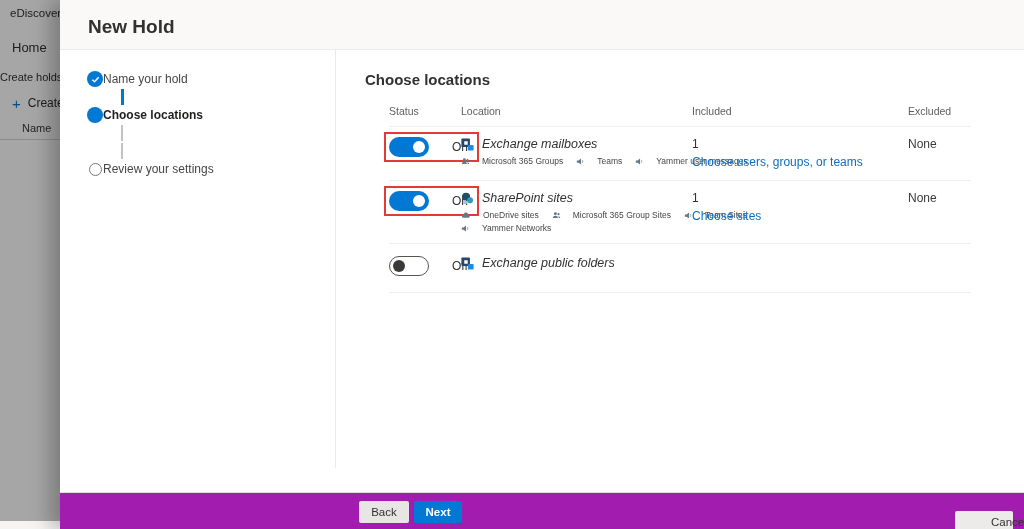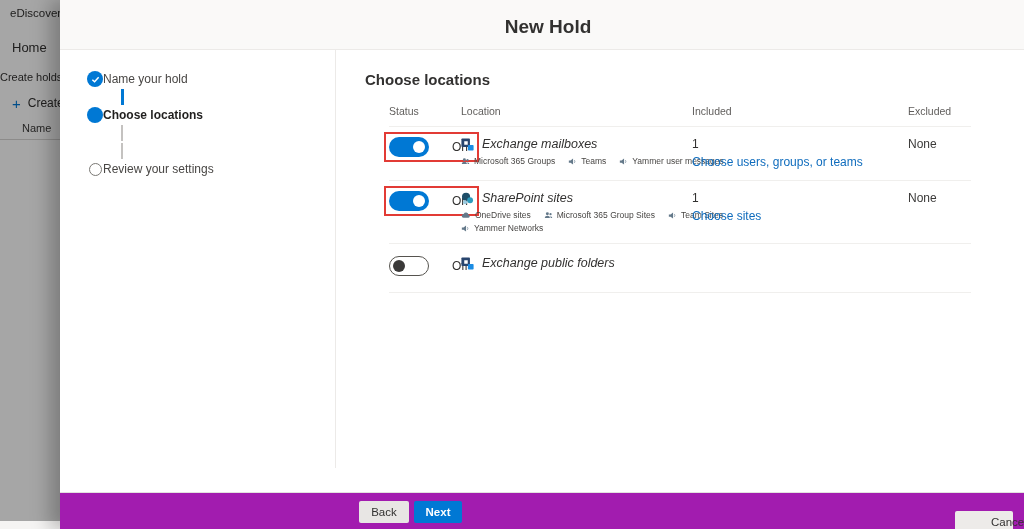--- a/index.html
+++ b/index.html
@@ -18,21 +18,21 @@
   .bd-toolbar .dl-icon { margin-left:10px; }
   .bd-name-header { position:absolute; left:22px; top:122px; font-size:11px; color:#3b3a39; }
   .bd-line { position:absolute; left:0; top:139px; width:62px; height:1px; background:#d8d6d4; }
   .bd-bottom { position:absolute; left:0; bottom:0; width:60px; height:8px; background:#f5f4f3; z-index:3; }
   .overlay { position:absolute; inset:0; background:rgba(0,0,0,0.35); z-index:2; }
 
   
   .panel { position:absolute; left:60px; top:0; width:964px; height:529px; background:#fff; z-index:10;
            box-shadow:-10px 0 18px rgba(0,0,0,0.25); display:flex; flex-direction:column; }
   .panel-header { flex:none; height:50px; background:#faf9f8; border-bottom:1px solid #eceae8; }
-  .panel-title { padding:16px 16px 0 28px; font-size:19px; font-weight:700; color:#323130;text-align:center; }
+  .panel-title { padding:16px 16px 0 28px; font-size:19px; font-weight:700; color:#323130; }
 
   .panel-body { flex:1; display:flex; min-height:0; background:#fff; }
 
   
   .wizard { flex:none; width:276px; border-right:1px solid #eceae8; padding:21px 0 0 27px; }
   .step { display:flex; align-items:center; gap:0; height:16px; }
   .step-circle { width:16px; height:16px; flex:none; display:flex; align-items:center; justify-content:center; }
   .circ-completed { width:16px; height:16px; border-radius:50%; background:#0078d4; display:flex; align-items:center; justify-content:center; }
   .circ-current { width:16px; height:16px; border-radius:50%; background:#0078d4; }
   .circ-upcoming { width:13px; height:13px; border-radius:50%; background:#fff; border:1.5px solid #7a7874; }
@@ -56,21 +56,21 @@
   .toggle { width:40px; height:20px; border-radius:10px; position:relative; display:inline-block; cursor:pointer; }
   .toggle.on { background:#0078d4; }
   .toggle.on .knob { position:absolute; right:4px; top:4px; width:12px; height:12px; border-radius:50%; background:#fff; }
   .toggle.off { background:#fff; border:1px solid #56544f; }
   .toggle.off .knob { position:absolute; left:3px; top:3px; width:12px; height:12px; border-radius:50%; background:#3b3a39; }
   .toggle-label { font-size:12px; color:#323130; }
 
   .loc-title { display:flex; align-items:center; gap:8px; font-size:12.5px; color:#323130; margin-top:1px; white-space:nowrap;font-style:italic; }
   .sub-line { display:flex; align-items:center; gap:13px; margin-top:5px; white-space:nowrap; }
   .sub-line + .sub-line { margin-top:3px; }
-  .sub-item { display:inline-flex; align-items:center; gap:4px; font-size:8.5px; color:#484644; }
+  .sub-item { display:inline-flex; align-items:center; gap:12px; font-size:8.5px; color:#484644; }
   .sub-item svg { flex:none; }
 
   .incl-count { font-size:12px; color:#323130; margin-top:1px; }
   .incl-link { font-size:12px; color:#0f6cbd; margin-top:4px; cursor:pointer; display:inline-block; }
   .cell-excl { font-size:12px; color:#3b3a39; margin-top:1px; }
 
   
   .panel-footer { flex:none; height:37px; background:#a21caf; border-top:1px solid #e3e1df; position:relative;margin-top:24px; }
   .btn { font-family:inherit; font-size:11.5px; border:none; border-radius:2px; height:22px; cursor:pointer; }
   .btn-back { position:absolute; left:299px; top:8px; width:50px; background:#e8e6e4; color:#323130; }

